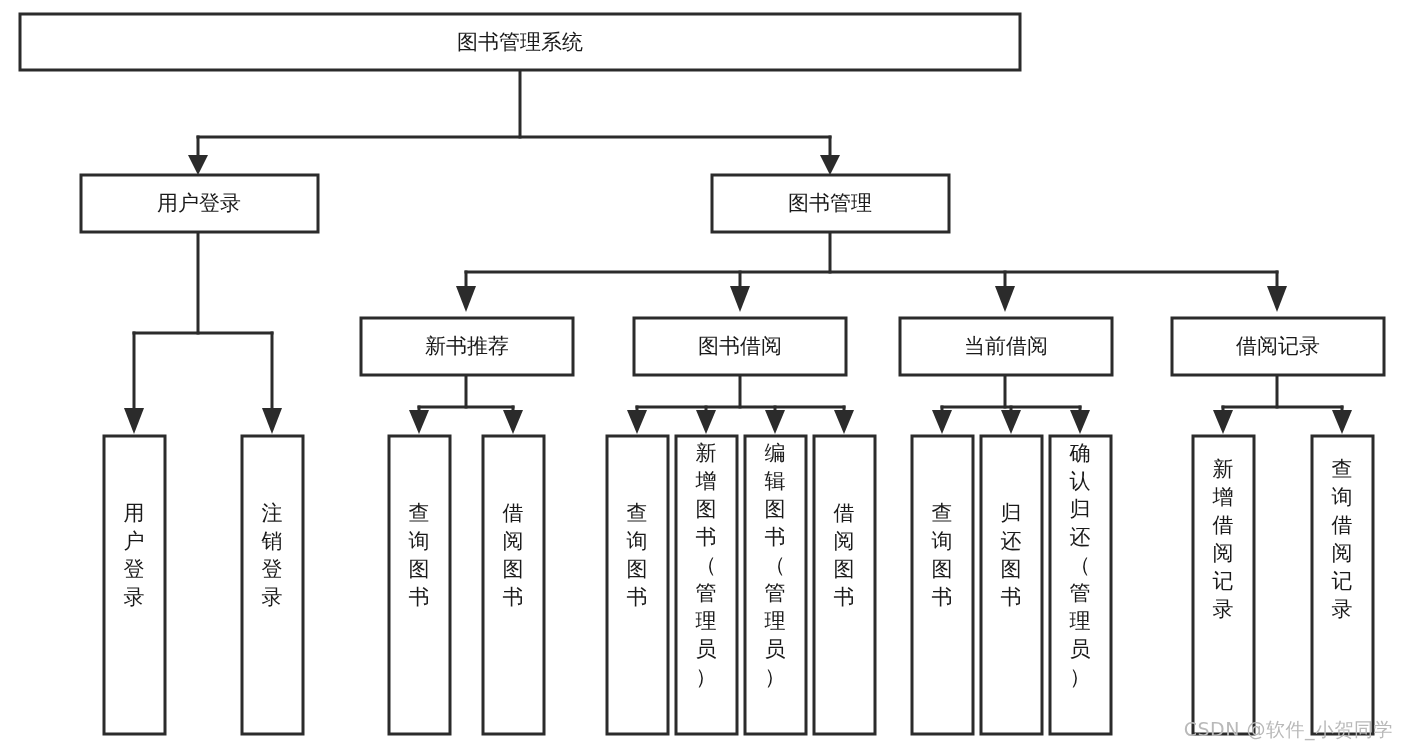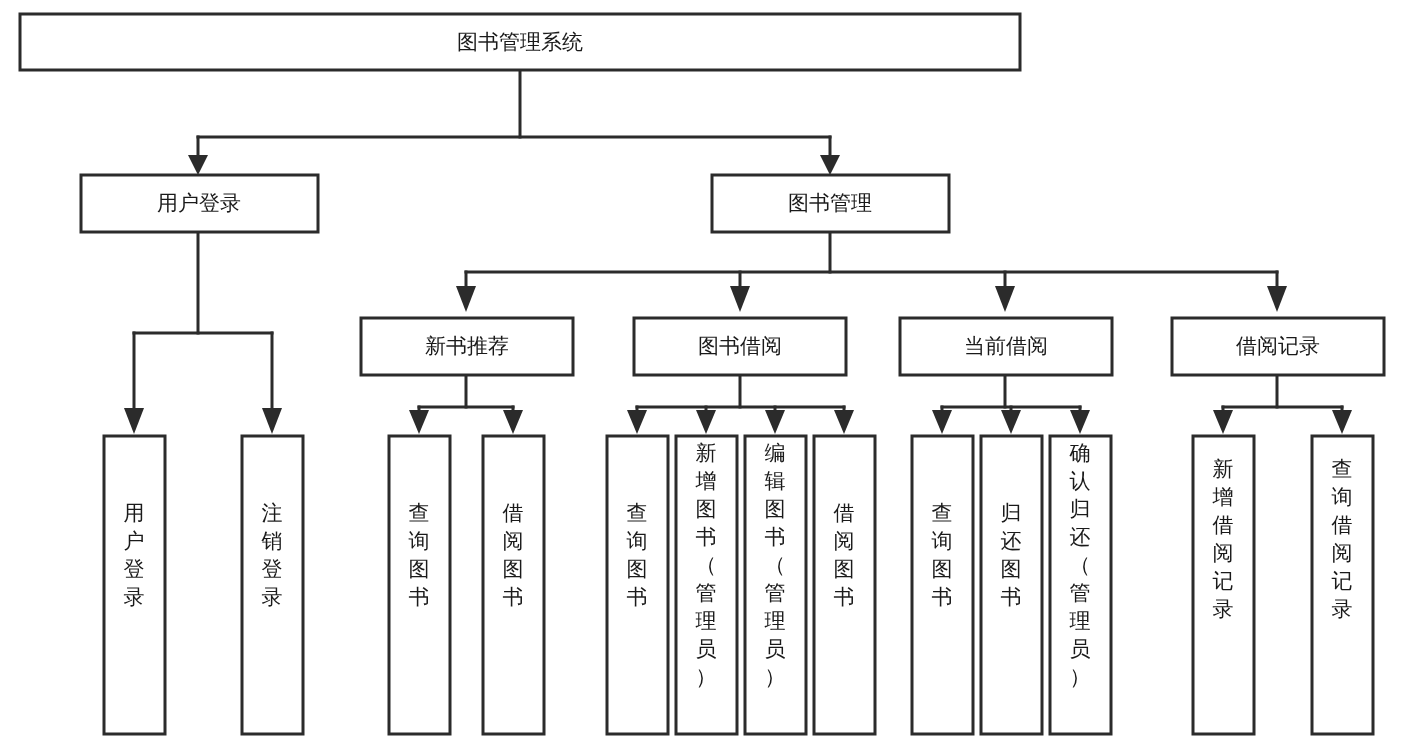--- a/index.html
+++ b/index.html
@@ -229,14 +229,15 @@
       <text class="node-label-v" x="1223" y="476"><tspan x="1223" dy="0">新</tspan><tspan x="1223" dy="28">增</tspan><tspan x="1223" dy="28">借</tspan><tspan x="1223" dy="28">阅</tspan><tspan x="1223" dy="28">记</tspan><tspan x="1223" dy="28">录</tspan></text>
     </g>
 
     <g>
       <rect class="node-rect" x="1312" y="436" width="61" height="298"></rect>
       <text class="node-label-v" x="1342" y="476"><tspan x="1342" dy="0">查</tspan><tspan x="1342" dy="28">询</tspan><tspan x="1342" dy="28">借</tspan><tspan x="1342" dy="28">阅</tspan><tspan x="1342" dy="28">记</tspan><tspan x="1342" dy="28">录</tspan></text>
     </g>
 
   </svg>
 
+  <div class="watermark">CSDN @软件_小贺同学</div>
 
 </div>
 
 </body></html>

